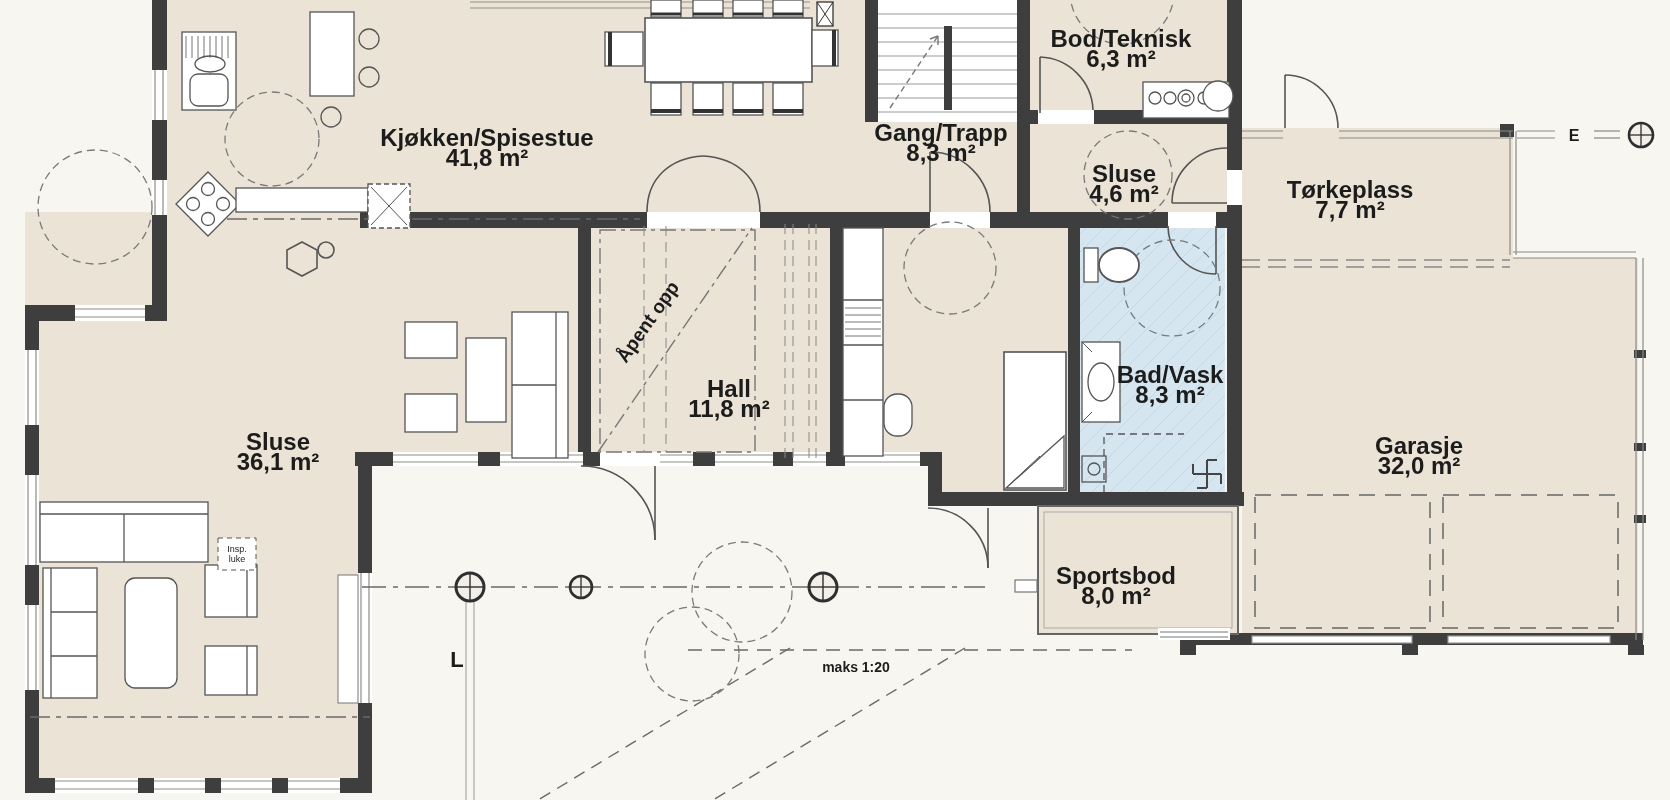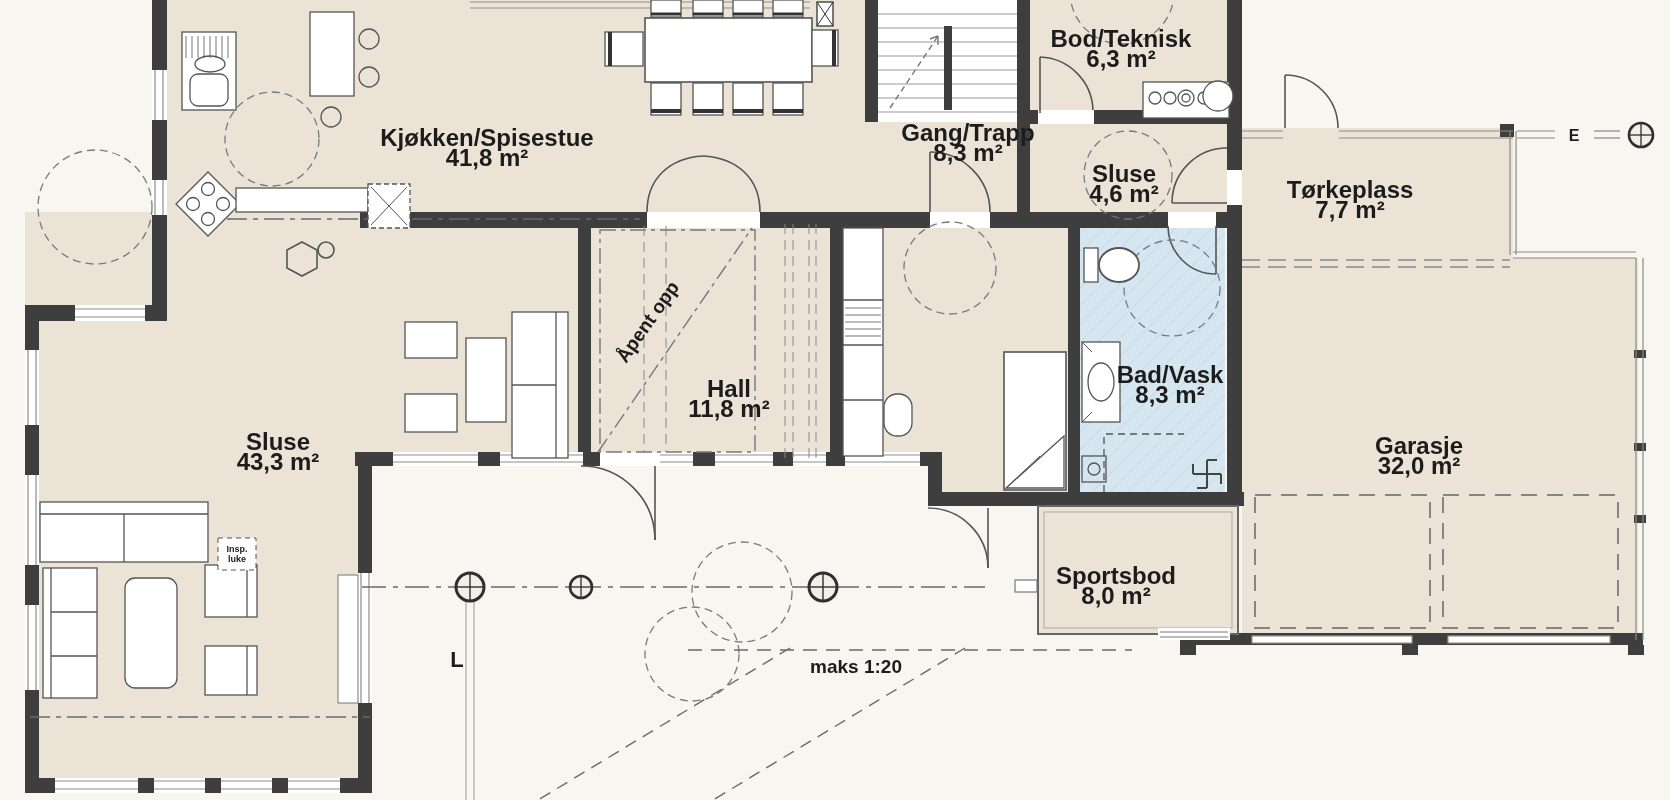--- a/index.html
+++ b/index.html
@@ -10,24 +10,24 @@
   }
   #plan{position:absolute;left:0;top:0;width:1670px;height:800px;}
   #plan svg{position:absolute;left:0;top:0;}
   .rlabel{
     position:absolute;transform:translate(-50%,-50%);
     text-align:center;color:#1c1c1c;font-weight:bold;
     font-size:24px;line-height:20px;white-space:nowrap;z-index:5;
   }
   .rlabel span{display:block;}
   .rot{transform:translate(-50%,-50%) rotate(-55deg);font-size:19px;}
-  .tiny{font-size:9px;line-height:10px;font-weight:bold;text-align:center;}
+  .tiny{font-size:9px;line-height:10px;font-weight:normal;text-align:center;}
   .axis{font-size:22px;line-height:22px;}
   .axis-e{font-size:16px;line-height:16px;}
-  .note{font-size:19px;}
+  .note{font-size:14px;}
 </style>
 </head>
 <body>
 
 <div id="plan">
 <svg width="1670" height="800" viewBox="0 0 1670 800">
   <defs>
     <pattern id="tiles" width="18" height="18" patternUnits="userSpaceOnUse">
       <rect width="18" height="18" fill="#d5e6f0"></rect>
       <path d="M0,18 L18,0" stroke="#c2d8e6" stroke-width="1"></path>
@@ -353,39 +353,39 @@
     <rect x="338" y="575" width="20" height="128" stroke="#777" stroke-width="1"></rect>
 
     <rect x="218" y="538" width="38" height="32" stroke-dasharray="5 4" stroke-width="1"></rect>
   </g>
 </svg>
 
   <div class="rlabel" style="left:487px;top:148px">
     <span>Kjøkken/Spisestue</span>
       <span>41,8 m²</span>
   </div>
-  <div class="rlabel" style="left:968px;top:143px">
+  <div class="rlabel" style="left:941px;top:143px">
     <span>Gang/Trapp</span>
       <span>8,3 m²</span>
   </div>
   <div class="rlabel" style="left:1121px;top:49px">
     <span>Bod/Teknisk</span>
       <span>6,3 m²</span>
   </div>
   <div class="rlabel" style="left:1124px;top:184px">
     <span>Sluse</span>
       <span>4,6 m²</span>
   </div>
   <div class="rlabel" style="left:1350px;top:200px">
     <span>Tørkeplass</span>
       <span>7,7 m²</span>
   </div>
   <div class="rlabel" style="left:278px;top:452px">
     <span>Sluse</span>
-      <span>43,3 m²</span>
+      <span>36,1 m²</span>
   </div>
   <div class="rlabel" style="left:729px;top:399px">
     <span>Hall</span>
       <span>11,8 m²</span>
   </div>
   <div class="rlabel" style="left:1170px;top:385px">
     <span>Bad/Vask</span>
       <span>8,3 m²</span>
   </div>
   <div class="rlabel" style="left:1419px;top:456px">

